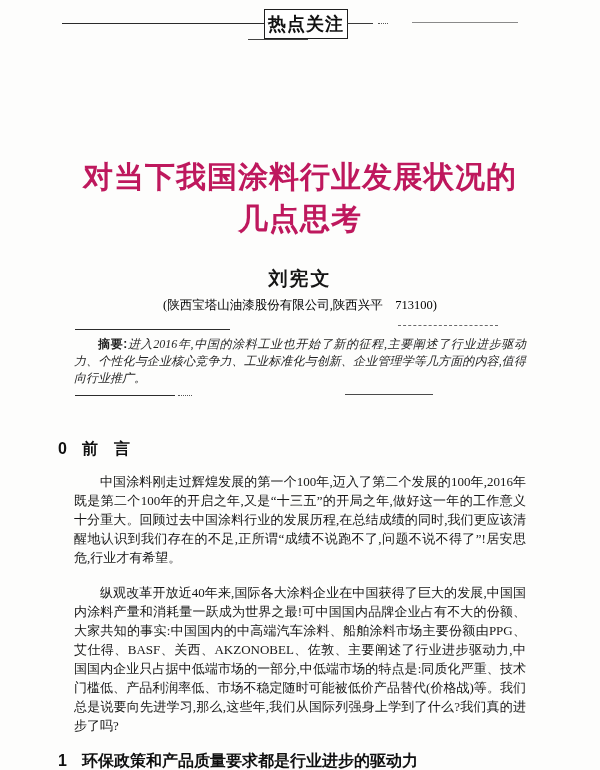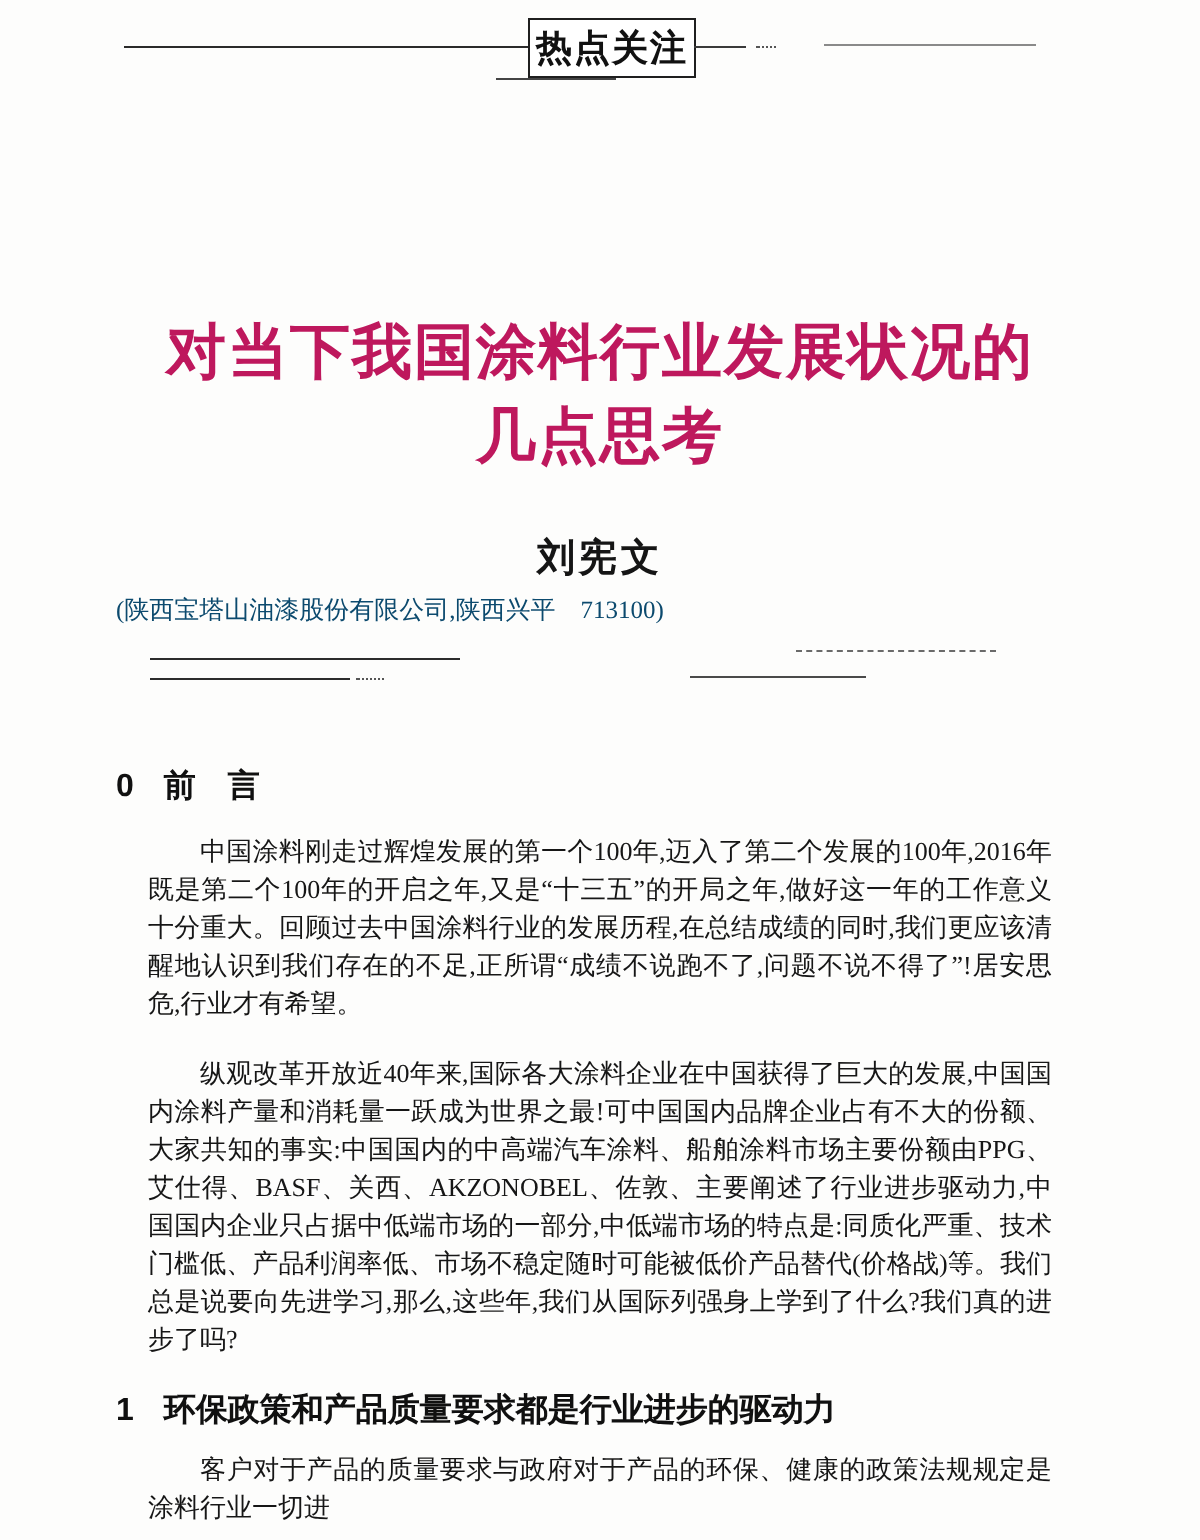--- a/index.html
+++ b/index.html
@@ -37,22 +37,22 @@
     font-size:30px;
     line-height:42px;
     letter-spacing:1px;
     color:#be185d;
   }
   .author{
     margin-top:26px;text-align:center;
     font-weight:bold;font-size:19px;color:#151515;letter-spacing:2px;
   }
   .affiliation{
-    margin-top:5px;
-    font-size:12.5px;color:#0c4a6e;
+    margin-top:5px;text-align:center;
+    font-size:12.5px;color:#000000;
   }
 
   
   .sep{position:relative;height:2px;margin:0 0;}
   .sep-top{margin-top:15px;}
   .sep-top .seg-a{position:absolute;left:17px;top:0;width:155px;border-top:1.3px solid #2c2c2c;}
   .sep-top .seg-b{position:absolute;left:340px;top:-4px;width:100px;border-top:1.2px dashed #6a6a6a;}
   .sep-bottom{margin-top:8px;}
   .sep-bottom .seg-a{position:absolute;left:17px;top:0;width:100px;border-top:1.3px solid #2c2c2c;}
   .sep-bottom .seg-b{position:absolute;left:120px;top:0;width:14px;border-top:1.2px dotted #555;}
@@ -109,20 +109,21 @@
 
     <div class="author">刘宪文</div>
     <div class="affiliation">(陕西宝塔山油漆股份有限公司,陕西兴平　713100)</div>
 
     <div class="sep sep-top">
       <div class="seg-a"></div>
       <div class="seg-b"></div>
     </div>
 
     <div class="abstract-block">
+      <p><span class="ab-label">摘要:</span><span class="ab-text">进入2016年,中国的涂料工业也开始了新的征程,主要阐述了行业进步驱动力、个性化与企业核心竞争力、工业标准化与创新、企业管理学等几方面的内容,值得向行业推广。</span></p>
     </div>
 
     <div class="sep sep-bottom">
       <div class="seg-a"></div>
       <div class="seg-b"></div>
       <div class="seg-c"></div>
     </div>
 
     <div class="sec-head sec-head-0">
       <span>0</span>

